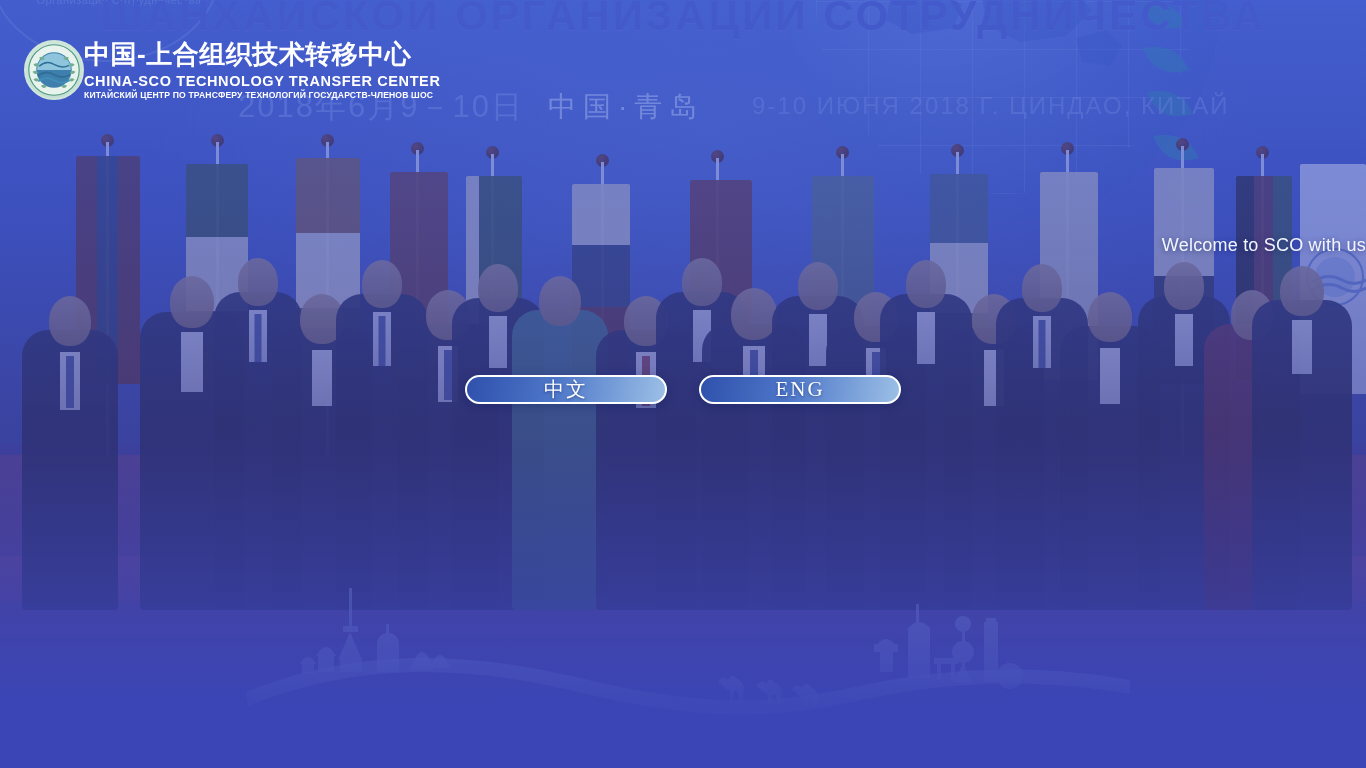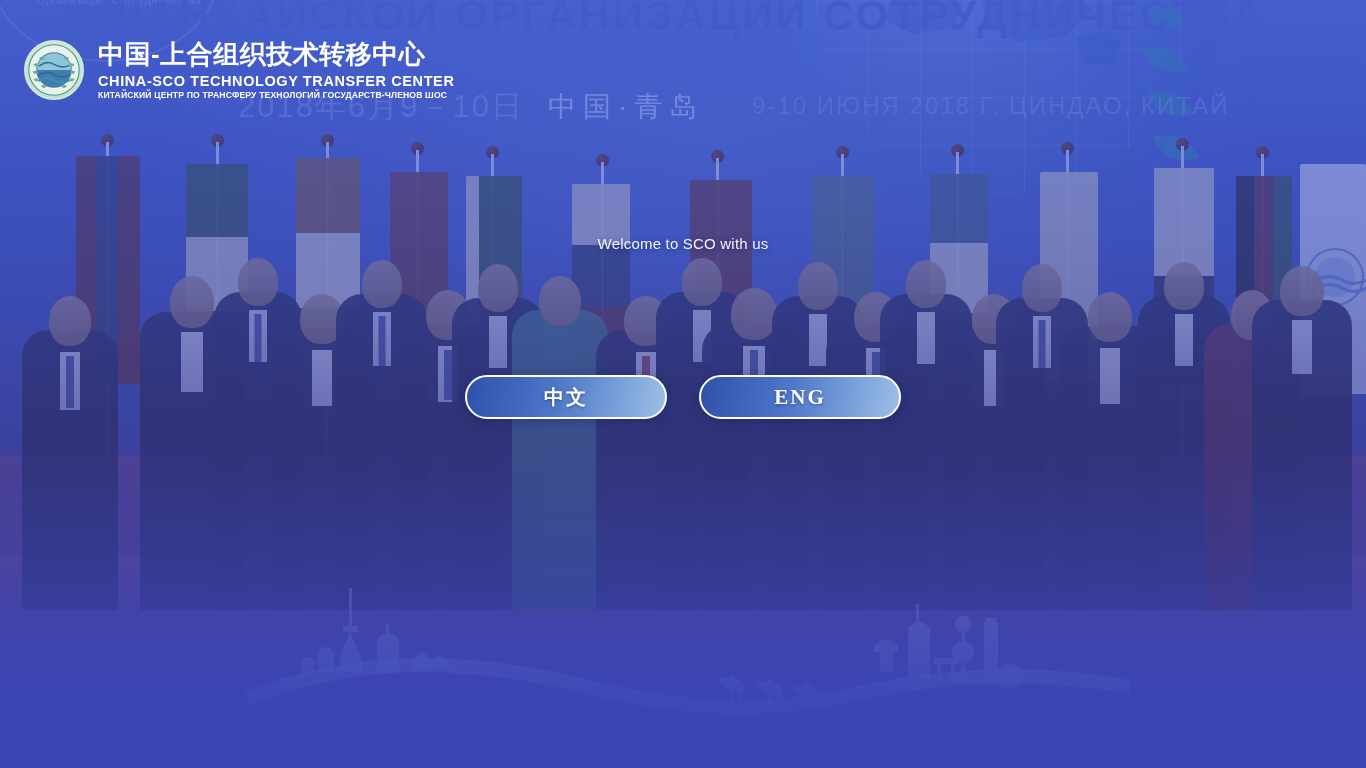--- a/index.html
+++ b/index.html
@@ -140,21 +140,21 @@
     mix-blend-mode:normal;
   }
   .grade2{
     position:absolute; inset:0;
     background:linear-gradient(180deg, rgba(70,95,215,.22), rgba(60,60,150,.18) 60%, rgba(60,70,185,.30));
   }
 
   
   .logo-block{
     position:absolute; left:24px; top:40px;
-    display:flex; align-items:center; gap:14px;
+    display:flex; align-items:center; 
   }
   .logo-mark{
     width:60px; height:60px; border-radius:50%;
     background:radial-gradient(circle at 50% 45%, #e9f3ef 0%, #cfe4da 62%, #a9cdbe 100%);
     border:2px solid #cfe7da; position:relative; flex:none;
   }
   .logo-mark svg{ position:absolute; inset:0; }
   .logo-text{ line-height:1; }
   .logo-cn{
     font-size:26px; font-weight:bold; color:#ffffff; letter-spacing:.5px;
@@ -178,39 +178,38 @@
     text-shadow:0 2px 7px rgba(20,30,90,.55);
   }
   .sub-ru{
     position:absolute; left:0; top:207px; width:100%;
     text-align:center; font-size:19px; color:#f2f5ff;
     letter-spacing:.2px; white-space:nowrap;
     text-shadow:0 1px 5px rgba(20,30,90,.5);
   }
   .sub-en{
     position:absolute; left:0; top:235px; width:100%;
-    text-align:center; font-size:15px; color:#f2f5ff;
+    text-align:right; font-size:18px; color:#f2f5ff;
     letter-spacing:.2px; white-space:nowrap;
     text-shadow:0 1px 5px rgba(20,30,90,.5);
   }
 
   .lang-row{
     position:absolute; left:0; top:375px; width:100%;
     display:flex; justify-content:center; gap:32px;
   }
   .lang-btn{
-    width:202px; height:44px; border-radius:24px;
+    width:202px; height:29px; border-radius:24px;
     border:2px solid #ffffff;
     background:linear-gradient(100deg,#2f51ac 0%,#4e77c9 45%,#9cc0e6 100%);
     color:#ffffff; font-family:"Liberation Serif", serif;
     font-size:21px; letter-spacing:2px;
     display:flex; align-items:center; justify-content:center;
     cursor:pointer; text-shadow:0 1px 3px rgba(10,25,80,.45);
     box-shadow:0 2px 10px rgba(15,30,90,.35);
-    font-weight:bold;
   }
   .lang-btn.cn{ font-family:"Liberation Sans", sans-serif; font-size:20px; }
 </style>
 </head>
 <body>
 
 <div id="stage">
 
   <div class="photo-base">
     <div class="hall-wall"></div>

